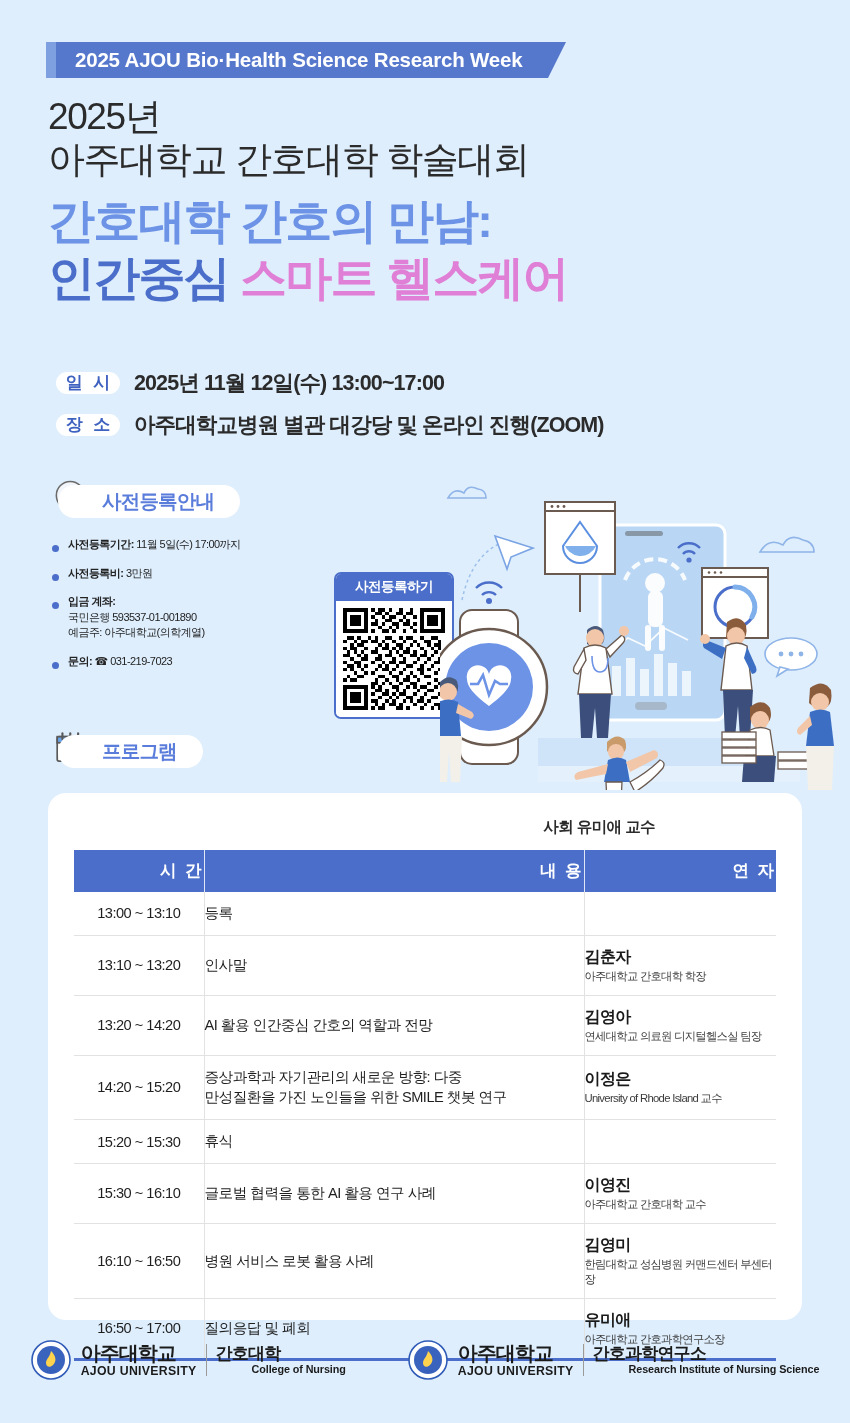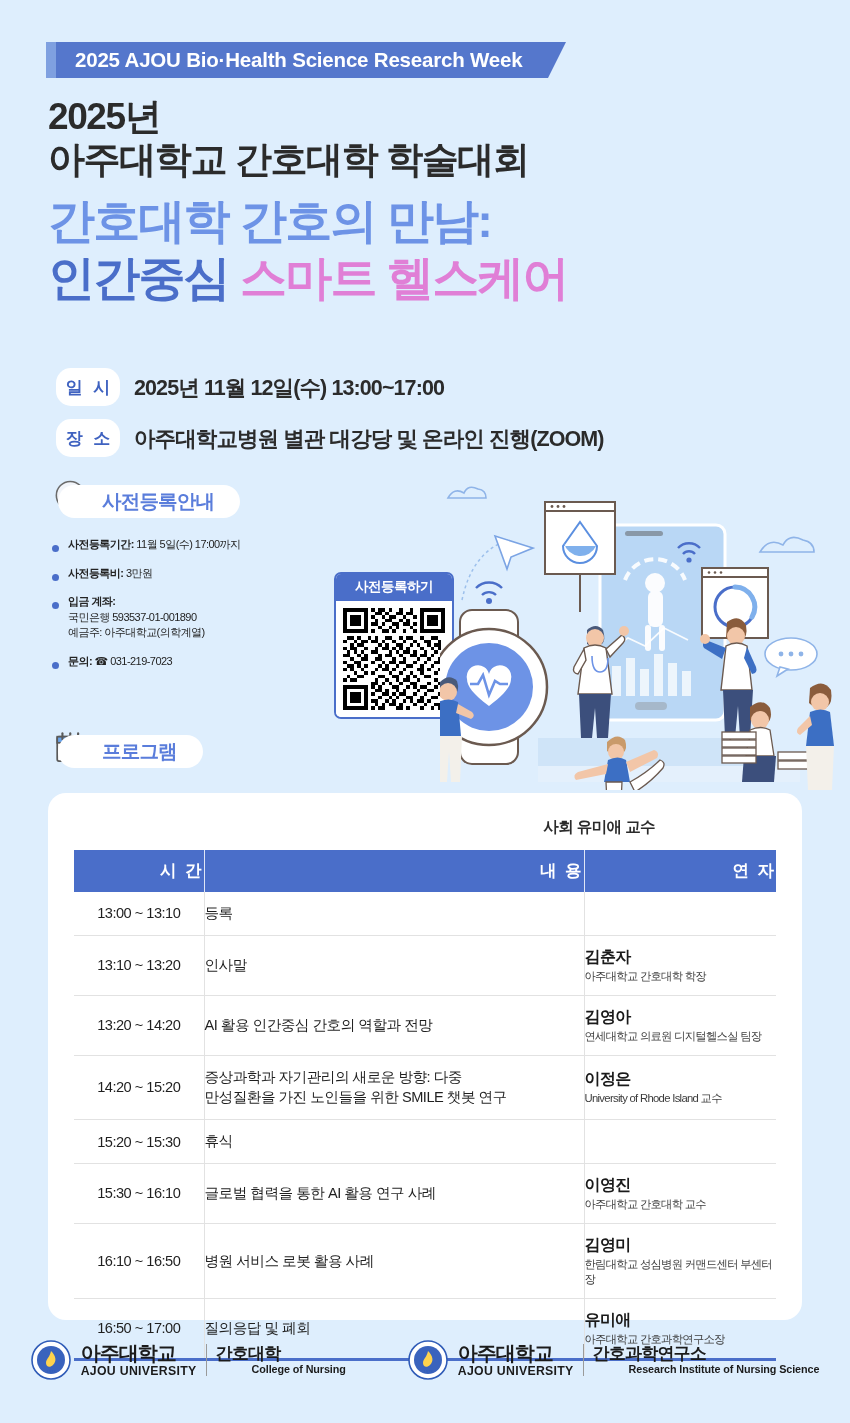--- a/index.html
+++ b/index.html
@@ -27,36 +27,36 @@
   .banner::after {
     content: ""; position: absolute; right: -18px; top: 0;
     width: 0; height: 0;
     border-left: 18px solid #5577cc;
     border-bottom: 36px solid transparent;
   }
 
   
   .title-block { position: absolute; left: 48px; top: 96px; }
   .t-line1, .t-line2 {
-    font-size: 37px; font-weight: 700; color: #2b2b2b;
+    font-size: 37px; font-weight: 400; color: #2b2b2b;
     line-height: 1.16; letter-spacing: -1.4px;
   }
   .t-big1, .t-big2 {
     font-size: 47px; font-weight: 800; line-height: 1.21;
     letter-spacing: -1.8px; color: #6d93e6;
   }
   .t-big1 { margin-top: 11px; }
   .t-big2 .ink { color: #4a6ec9; }
   .t-big2 .pink { color: #e07fd6; }
 
   
   .info-rows { position: absolute; left: 56px; top: 368px; }
   .info-row { display: flex; align-items: center; margin-bottom: 13px; }
   .pill {
-    width: 64px; height: 38px; border-radius: 15px;
+    width: 64px; height: 22px; border-radius: 15px;
     background: #fff; color: #3f62c0;
     font-size: 17px; font-weight: 800; letter-spacing: 3px;
     display: flex; align-items: center; justify-content: center;
     text-indent: 3px;
   }
   .info-text {
     margin-left: 14px; font-size: 21.5px; font-weight: 800;
     color: #2b2b2b; letter-spacing: -0.9px;
   }
 

